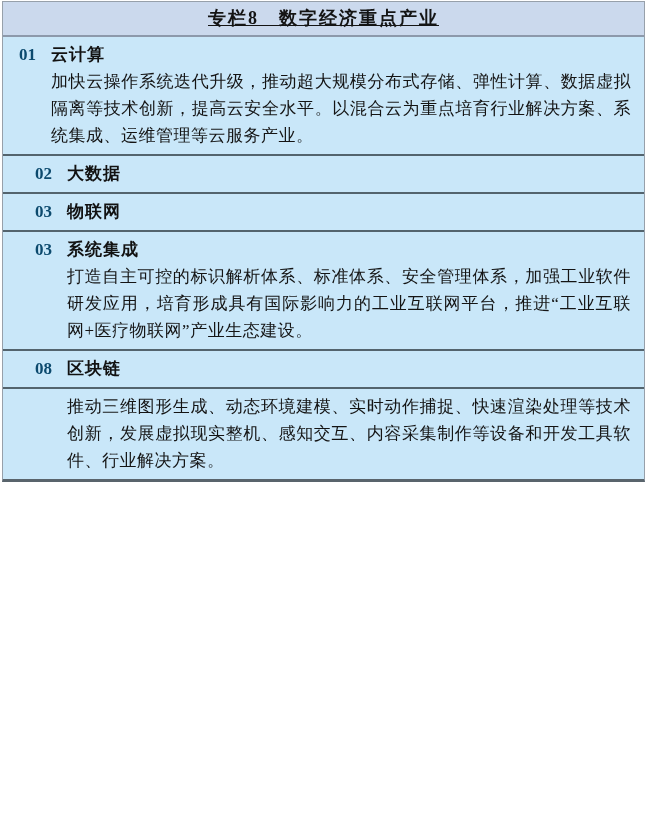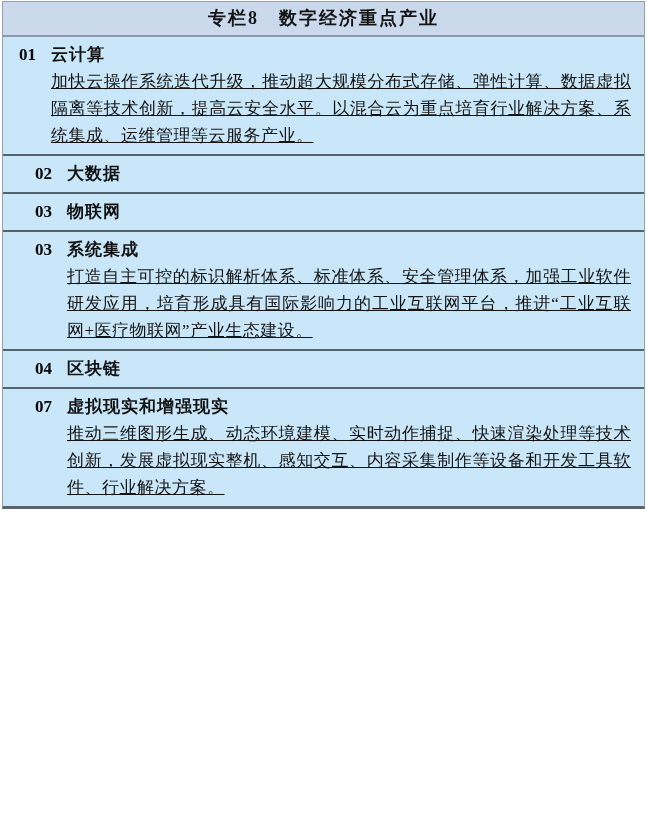--- a/index.html
+++ b/index.html
@@ -17,53 +17,53 @@
   .box-header {
     background: #cbd9ed;
     border-bottom: 2px solid #8d99ab;
     text-align: center;
     padding: 4px 0 5px 0;
     font-size: 18px;
     font-weight: bold;
     color: #141414;
     letter-spacing: 2px;
     line-height: 24px;
+    text-decoration: underline;
   }
   .row {
     padding: 4px 13px 5px 16px;
   }
   .row + .row {
     border-top: 2px solid #53646e;
     padding-left: 32px;
   }
   .row-head {
     line-height: 27px;
     font-size: 17px;
     color: #121212;
     font-weight: bold;
   }
   .num {
     display: inline-block;
     width: 32px;
     font-family: "Liberation Serif", "DejaVu Serif", serif;
     font-weight: bold;
-    color: #000000;
+    color: #0c4a6e;
   }
   .row-title {
     letter-spacing: 1px;
   }
   .row-text {
     margin-left: 32px;
     font-size: 17px;
     line-height: 27px;
     color: #141414;
     text-align: justify;
     text-justify: inter-character;
     letter-spacing: 0.5px;
-    text-decoration: underline;
   }
 </style>
 </head>
 <body>
 
 <div class="box">
   <div class="box-header">专栏8　数字经济重点产业</div>
 
   <div class="row">
     <div class="row-head">
@@ -86,24 +86,21 @@
 
   <div class="row">
     <div class="row-head">
       <span class="num">03</span><span class="row-title">系统集成</span>
     </div>
     <div class="row-text">打造自主可控的标识解析体系、标准体系、安全管理体系，加强工业软件研发应用，培育形成具有国际影响力的工业互联网平台，推进“工业互联网+医疗物联网”产业生态建设。</div>
   </div>
 
   <div class="row">
     <div class="row-head">
-      <span class="num">04</span><span class="row-title">区块链</span>
+      <span class="num">08</span><span class="row-title">区块链</span>
     </div>
   </div>
 
 
   <div class="row">
-    <div class="row-head">
-      <span class="num">07</span><span class="row-title">虚拟现实和增强现实</span>
-    </div>
     <div class="row-text">推动三维图形生成、动态环境建模、实时动作捕捉、快速渲染处理等技术创新，发展虚拟现实整机、感知交互、内容采集制作等设备和开发工具软件、行业解决方案。</div>
   </div>
 </div>
 
 </body></html>

